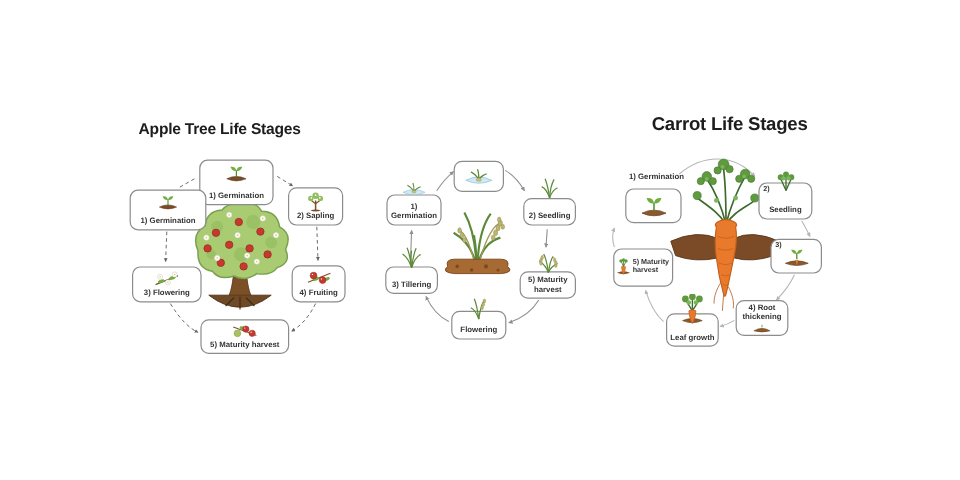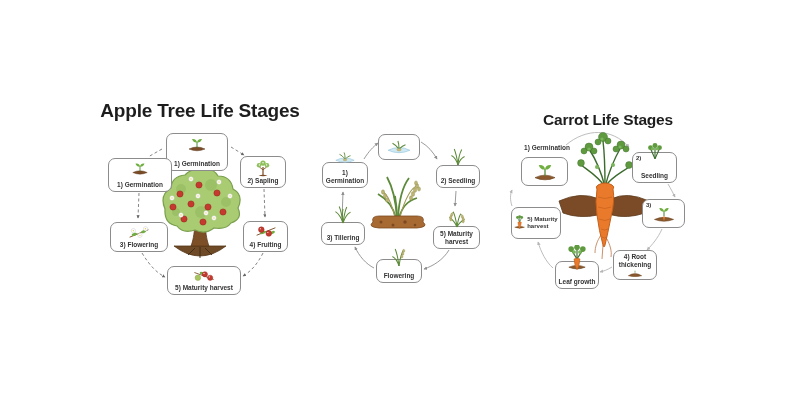--- a/index.html
+++ b/index.html
@@ -178,21 +178,21 @@
              Q49,126 48,122 Q44,108 42,92 Q40,78 42,66 Z" fill="#ea7a2b" stroke="#c4601c" stroke-width="1"></path>
     <g stroke="#c4601c" stroke-width="0.7" fill="none">
       <path d="M43,74 Q50,77 57,74"></path>
         <path d="M43,84 Q50,87 56,84"></path>
       <path d="M44,96 Q50,99 55,96"></path>
         <path d="M46,106 Q50,108 53,106"></path>
       <path d="M47,114 Q50,116 52,114"></path>
     </g>
   </svg>
 
-  <div class="title" style="left:100px;top:100px;width:200px;font-size:19px">Apple Tree Life Stages</div>
+  <div class="title" style="left:83px;top:100px;width:200px;font-size:13px">Apple Tree Life Stages</div>
 
   <div class="sbox" style="left:166px;top:133px;width:62px;height:38px">
     <svg class="icn" width="20" height="17" viewBox="0 0 20 16">
       <path d="M2,12.5 Q10,8.5 18,12.5 Q10,16 2,12.5 Z" fill="#7a4b26" stroke="#5d3a1c" stroke-width="0.5"></path>
       <path d="M10,11 V5.5" stroke="#4e8a34" stroke-width="1"></path>
       <path d="M10,6 Q6.5,6.5 5,2.5 Q9.5,2 10,6 Z" fill="#6fae3f"></path>
       <path d="M10,6 Q13.5,6.5 15,2.5 Q10.5,2 10,6 Z" fill="#6fae3f"></path>
     </svg>
     <span class="lbl">1) Germination</span>
   </div>
@@ -347,21 +347,21 @@
       </g>
       <g fill="#bdb672" stroke="#8f8a4f" stroke-width="0.3">
         <ellipse cx="14" cy="5" rx="1.2" ry="1.7"></ellipse>
           <ellipse cx="13" cy="8" rx="1.2" ry="1.7"></ellipse>
         <ellipse cx="12" cy="11" rx="1.2" ry="1.7"></ellipse>
       </g>
     </svg>
     <span class="lbl">Flowering</span>
   </div>
 
-  <div class="title" style="left:508px;top:111px;width:200px;font-size:15.5px">Carrot Life Stages</div>
+  <div class="title" style="left:508px;top:95px;width:200px;font-size:15.5px">Carrot Life Stages</div>
 
   <div class="freelbl" style="left:518px;top:144px;width:58px">1) Germination</div>
 
   <div class="sbox" style="left:521px;top:157px;width:47px;height:29px;justify-content:center">
     <svg class="icn" width="26" height="20" viewBox="0 0 20 16">
       <path d="M2,12.5 Q10,8.5 18,12.5 Q10,16 2,12.5 Z" fill="#8a5a2e" stroke="#6b421f" stroke-width="0.5"></path>
       <path d="M10,11 V5.5" stroke="#4e8a34" stroke-width="1"></path>
       <path d="M10,6 Q6.5,6.5 5,2.5 Q9.5,2 10,6 Z" fill="#6fae3f"></path>
       <path d="M10,6 Q13.5,6.5 15,2.5 Q10.5,2 10,6 Z" fill="#6fae3f"></path>
     </svg>

